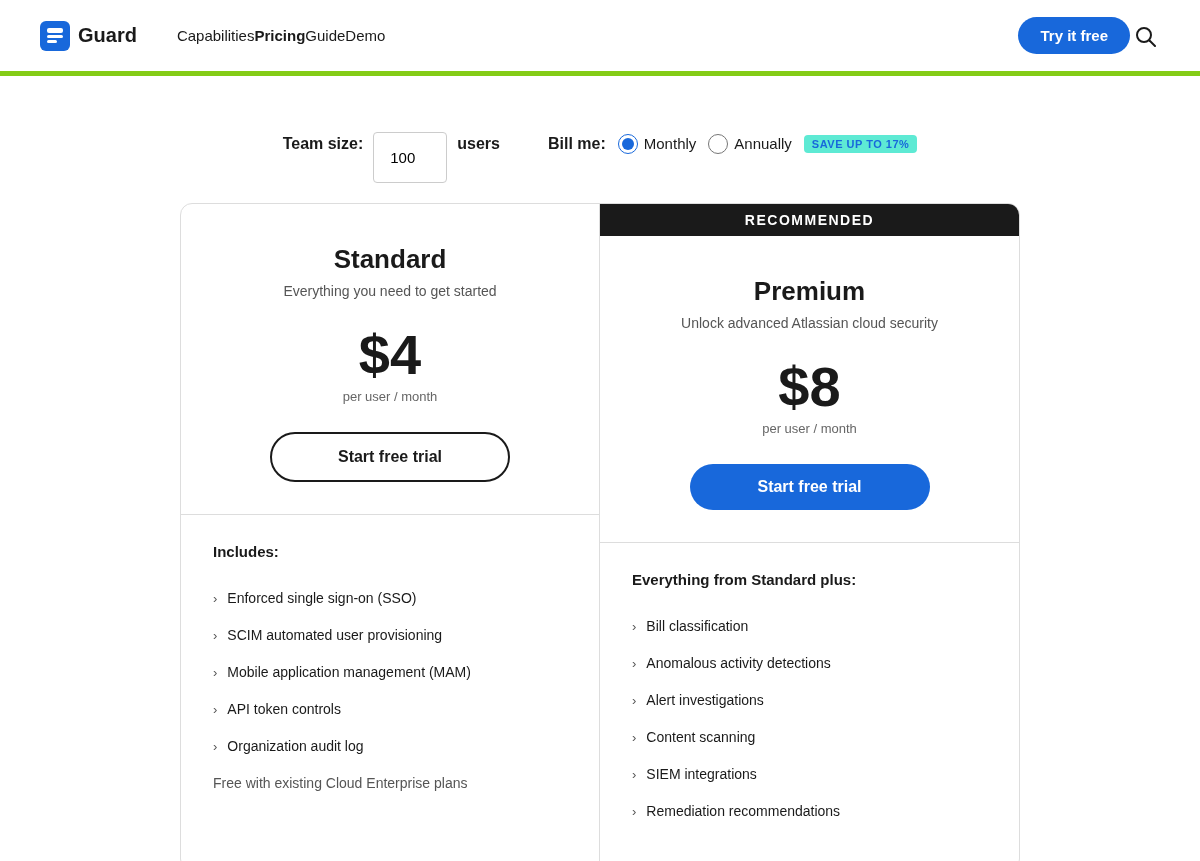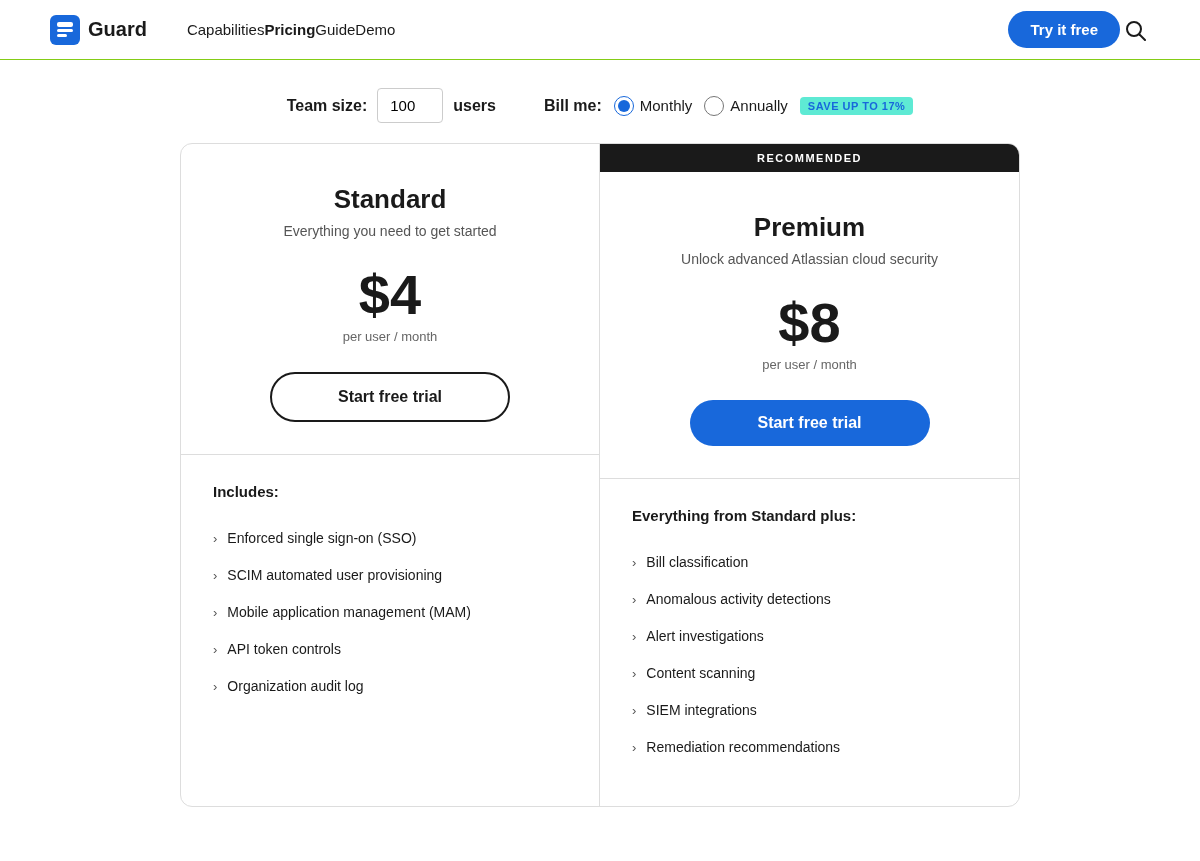--- a/index.html
+++ b/index.html
@@ -2,23 +2,23 @@
 <html><head>
   <meta charset="utf-8">
   <style>
     * { box-sizing: border-box; margin: 0; padding: 0; }
     body { font-family: -apple-system, BlinkMacSystemFont, 'Segoe UI', sans-serif; background: #fff; color: #1a1a1a; }
 
     
     .navbar {
       display: flex;
       align-items: center;
-      padding: 0 50px;
-      height: 60px;
-      border-bottom: 1px solid #84cc16;
+      padding: 0 40px;
+      height: 76px;
+      border-bottom: 5px solid #84cc16;
     }
     .logo-area {
       display: flex;
       align-items: center;
       gap: 8px;
       font-size: 20px;
       font-weight: 700;
       color: #1a1a1a;
       margin-right: 40px;
     }
@@ -73,24 +73,25 @@
     .team-size-group {
       display: flex;
       align-items: center;
       gap: 10px;
       font-size: 16px;
       font-weight: 600;
     }
     .team-size-input {
       border: 1px solid #ccc;
       border-radius: 4px;
-      padding: 8px 10px;
-      font-size: 15px;
-      width: 66px;
-      text-align: center;
+      padding: 16px 10px;
+      font-size: 15px;
+      width: 74px;
+      text-align: center;
+      margin-top: 28px;
     }
     .billing-toggle-group {
       display: flex;
       align-items: center;
       gap: 12px;
       font-size: 16px;
       font-weight: 600;
     }
     .radio-option {
       display: flex;
@@ -193,21 +194,21 @@
       cursor: pointer;
       text-align: center;
     }
 
     
     .recommended-banner {
       background: #1a1a1a;
       color: #fff;
       text-align: center;
       padding: 8px;
-      font-size: 11px;
+      font-size: 14px;
       font-weight: 700;
       letter-spacing: 1.5px;
       text-transform: uppercase;
     }
 
     
     .card-features {
       padding: 28px 32px 40px;
     }
     .features-heading {
@@ -316,20 +317,21 @@
           <span>Mobile application management (MAM)</span>
         </div>
         <div class="feature-item">
           <span class="feature-chevron">›</span>
           <span>API token controls</span>
         </div>
         <div class="feature-item">
           <span class="feature-chevron">›</span>
           <span>Organization audit log</span>
         </div>
+        <div class="feature-free-note">Free with existing Cloud Enterprise plans</div>
       </div>
     </div>
 
     <div>
       <div class="recommended-banner">RECOMMENDED</div>
       <div class="card-top">
         <div class="card-title">Premium</div>
         <div class="card-subtitle">Unlock advanced Atlassian cloud security</div>
         <div class="card-price">$8</div>
         <div class="card-price-note">per user / month</div>

